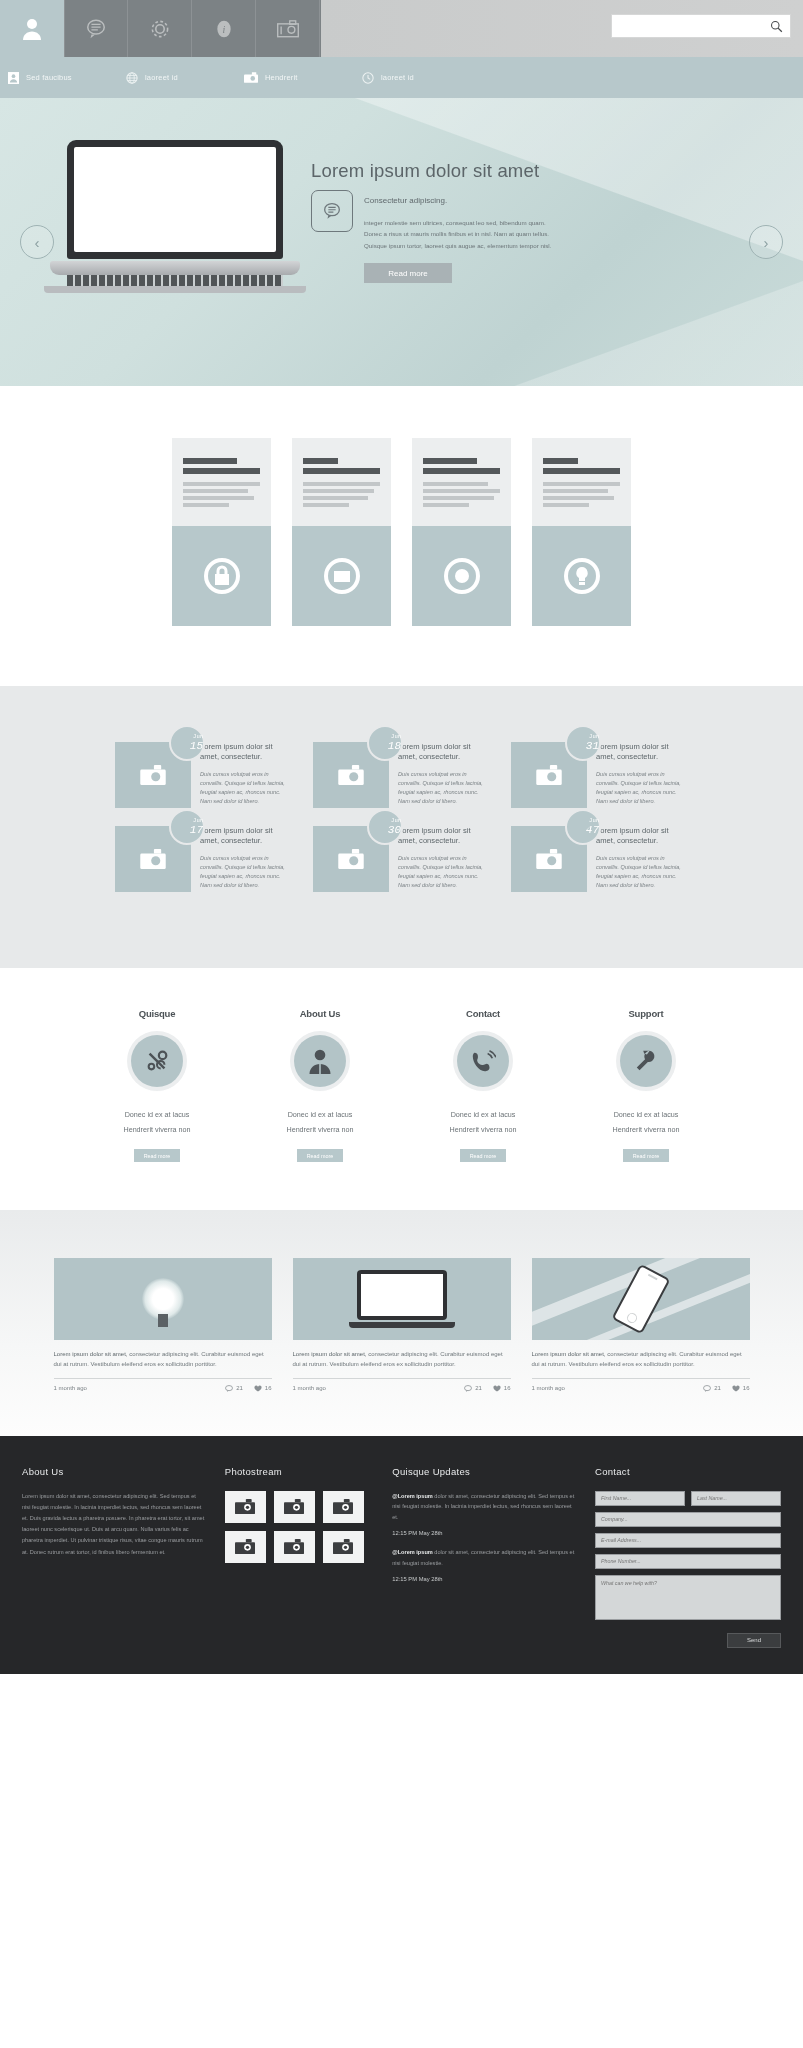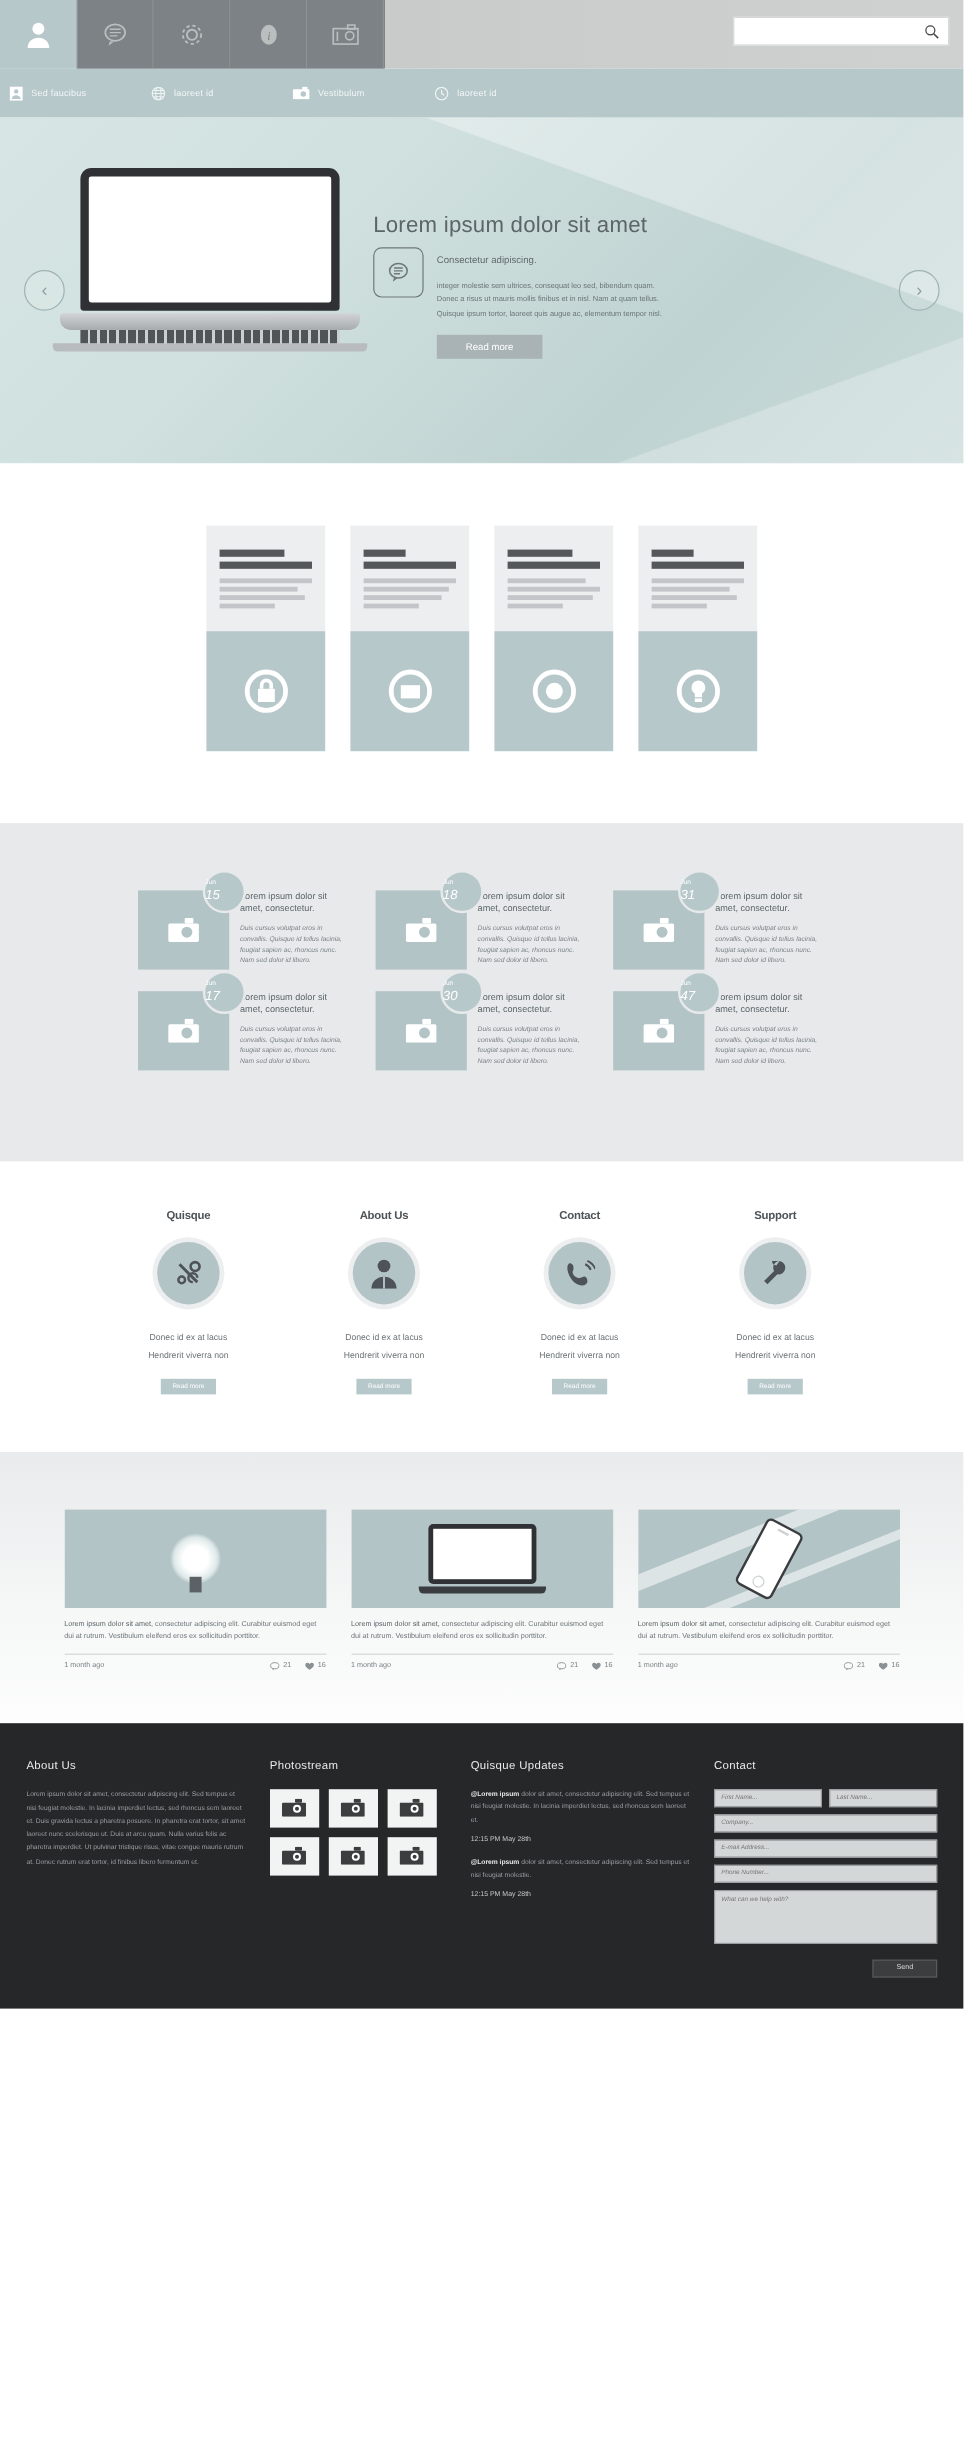--- a/index.html
+++ b/index.html
@@ -71,21 +71,21 @@
   }
   .arrow.left{ left:20px } .arrow.right{ right:20px }
 
   .laptop { position:absolute; left:50px; top:42px; width:250px; z-index:3;}
   .lp-lid { width:216px; height:119px; background:#2f3134; border-radius:9px 9px 3px 3px; padding:7px; margin-left:17px;}
   .lp-screen { width:100%;height:100%;background:#fff;border-radius:2px; }
   .lp-base { width:250px;height:14px;background:linear-gradient(#d2d4d6,#a8abae); border-radius:3px 3px 9px 9px; margin-top:2px;}
   .lp-keys { width:216px;height:11px;margin-left:17px;background:repeating-linear-gradient(90deg,#3a3c3f 0 6px,#c9ccce 6px 8px); opacity:.85;}
   .lp-foot { width:262px;height:7px;background:#b9bcbf;border-radius:0 0 4px 4px;margin-left:-6px;}
 
-  .hero-copy { position:absolute; left:311px; top:78px; width:250px; z-index:3;}
+  .hero-copy { position:absolute; left:311px; top:62px; width:250px; z-index:3;}
   .hero-title { font-size:18.5px; font-weight:400; color:#5c6569; letter-spacing:.2px; }
   .hero-sub { font-size:8px; color:#60696d; margin:14px 0 12px 53px; }
   .hero-text { font-size:6.2px; line-height:1.85; color:#6b7478; margin-left:53px; width:196px; }
   .speech {
     position:absolute; left:0; top:30px; width:42px;height:42px;
     border:1.3px solid #6e787c; border-radius:7px;
     display:flex;align-items:center;justify-content:center;
   }
   .readmore {
     margin:12px 0 0 0; width:88px;height:20px;background:#a9b2b5;color:#fff;
@@ -104,21 +104,21 @@
   .fcard-bot { height:100px; background:#b7c8cb; display:flex;align-items:center;justify-content:center;}
 
   
   .news { background:#e7e9ea; padding:56px 0 58px; }
   .news-row { display:flex; justify-content:center; gap:21px; margin-bottom:18px; }
   .news-item { width:177px; display:flex; position:relative; }
   .news-thumb { width:76px;height:66px;background:#b3c4c7;display:flex;align-items:center;justify-content:center;flex:none;}
   .news-date {
     position:absolute; left:54px; top:-17px; width:36px;height:36px;border-radius:50%;
     background:#b7c8cb; color:#fff; display:flex;flex-direction:column;
-    align-items:flex-start;justify-content:center; z-index:2; border:2px solid #e7e9ea;
+    align-items:flex-end;justify-content:center; z-index:2; border:2px solid #e7e9ea;font-family:Liberation Mono, monospace;
   }
   .nd-m { font-size:5.5px; line-height:1; }
   .nd-d { font-size:11px; font-style:italic; line-height:1.1; }
   .news-body { padding-left:9px; width:101px; }
   .news-title { font-size:7.6px; color:#5d666a; line-height:1.38; }
   .news-text { font-size:5.6px; font-style:italic; color:#7b8286; line-height:1.62; margin-top:7px;}
 
   
   .services { background:#fff; padding:40px 0 48px; display:flex; justify-content:center; gap:41px;}
   .svc { width:122px; text-align:center; }
@@ -248,21 +248,21 @@
           <path d="M1 7h12M2 4h10M2 10h10" stroke="#eef3f3" stroke-width="1"></path>
         </svg>
       <span class="subnav-label">laoreet id</span>
     </div>
     <div class="subnav-item">
       <svg width="14" height="11" viewBox="0 0 16 12">
           <rect x="0" y="2.5" width="16" height="9.5" rx="1" fill="#fff"></rect>
           <rect x="9" y="0" width="5" height="3" fill="#fff"></rect>
           <circle cx="10" cy="7" r="2.6" fill="#b7c8cb"></circle>
         </svg>
-      <span class="subnav-label">Vestibulum</span>
+      <span class="subnav-label">Hendrerit</span>
     </div>
     <div class="subnav-item">
       <svg width="12" height="12" viewBox="0 0 14 14">
           <circle cx="7" cy="7" r="6" fill="none" stroke="#eef3f3" stroke-width="1.2"></circle>
           <path d="M7 3.6V7l2.6 1.6" stroke="#eef3f3" stroke-width="1.2" fill="none"></path>
         </svg>
       <span class="subnav-label">laoreet id</span>
     </div>
   </div>
 

